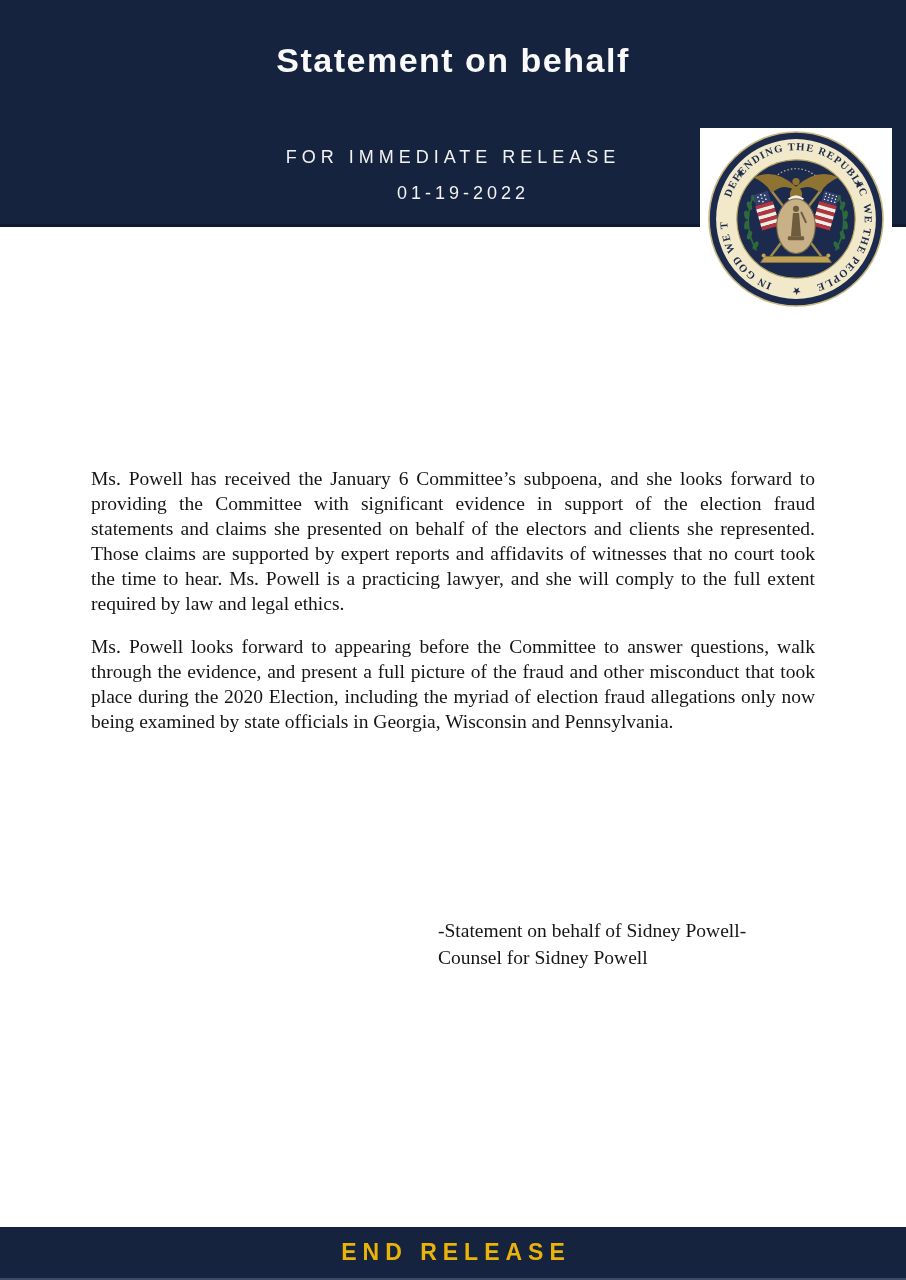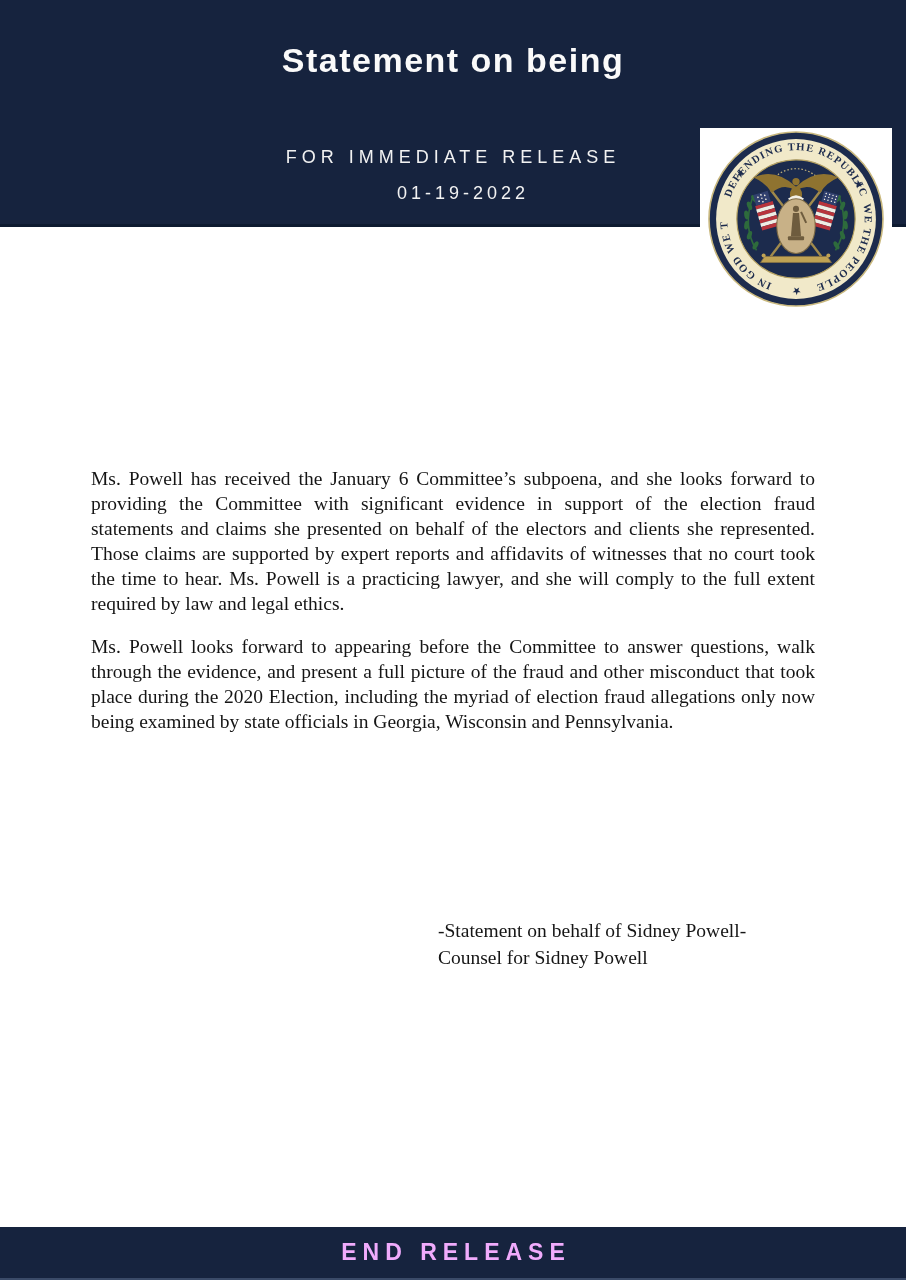--- a/index.html
+++ b/index.html
@@ -56,31 +56,31 @@
 
   
   .footer {
     position:absolute; left:0; bottom:0; width:906px; height:51px;
     background:#16233E; border-bottom:2px solid #3A4A68;
     display:flex; align-items:center; justify-content:center;
   }
   .footer span {
     font-family:"Liberation Sans", sans-serif;
     font-weight:700; font-size:23px; letter-spacing:6px;
-    color:#f0abfc; padding-left:6px;
+    color:#eab308; padding-left:6px;
   }
 </style>
 </head>
 <body>
 
 <div class="page">
 
   <div class="header">
     <div class="title-block">
-      <div>Statement on being</div>
+      <div>Statement on behalf</div>
     </div>
     <div class="release-block">
       <div>FOR IMMEDIATE RELEASE</div>
       <div class="date">01-19-2022</div>
     </div>
   </div>
 
   <div class="seal-wrap">
     <svg width="176" height="176" viewBox="0 0 174 174">
 

